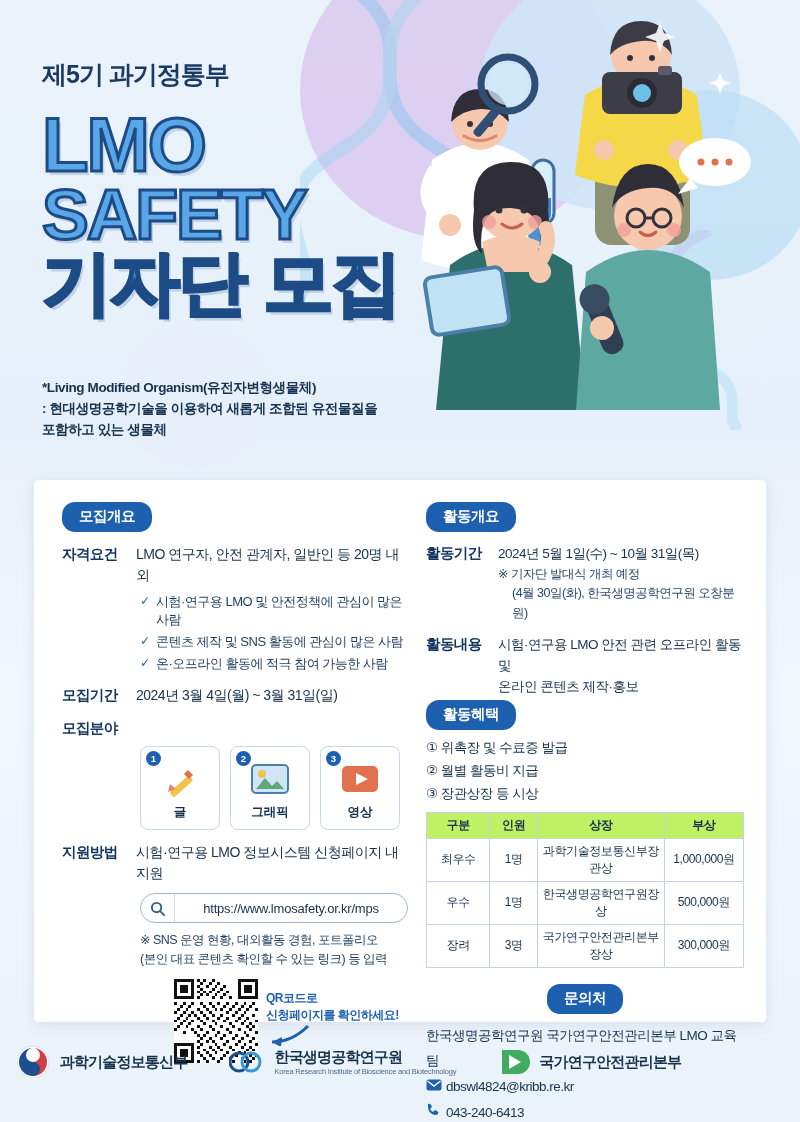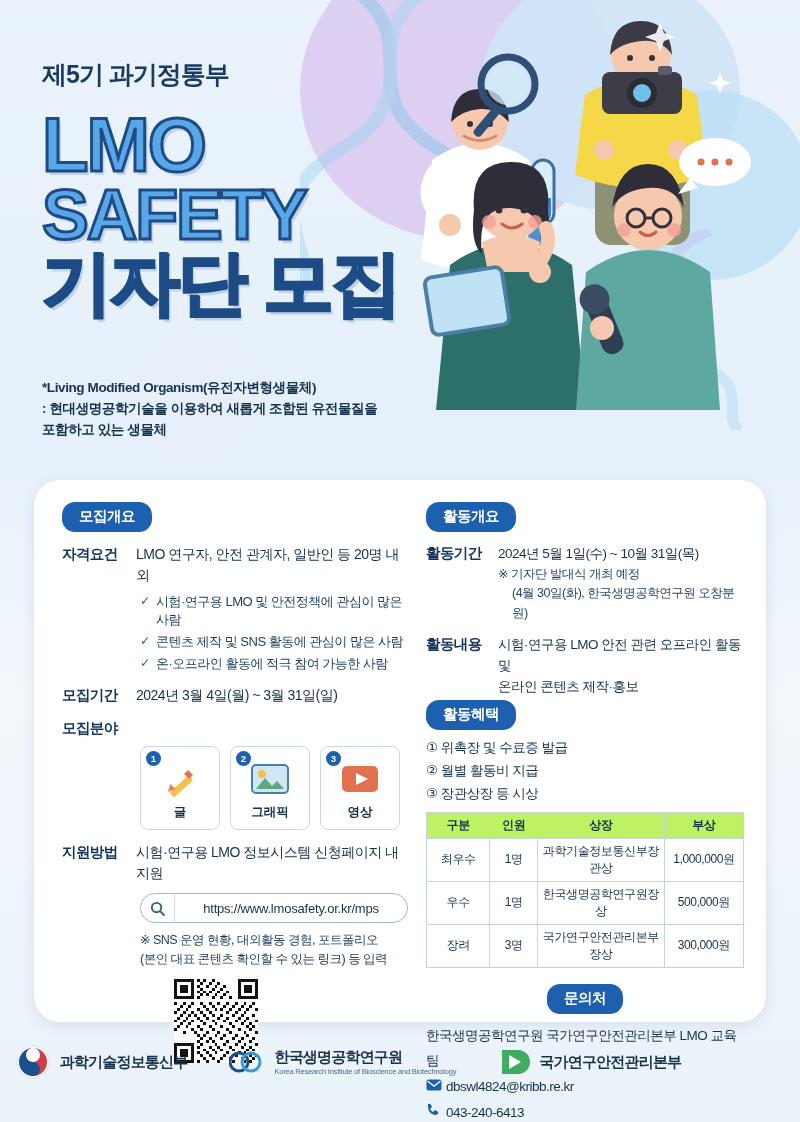--- a/index.html
+++ b/index.html
@@ -41,21 +41,21 @@
   .ln1 { font-size: 76px; }
   .ln2 { font-size: 70px; }
   .ln3 { font-size: 70px; }
 
   .note { position: absolute; left: 42px; top: 378px; width: 360px;
           font-size: 13.5px; color: #16324f; line-height: 1.55; font-weight: 600; letter-spacing: -0.4px;}
 
   
   .card {
     position: absolute; left: 34px; top: 480px; width: 732px; height: 542px;
-    background: #ffffff; border-radius: 26px; box-shadow: 0 3px 14px rgba(30,60,100,.10);
+    background: #ffffff; border-radius: 4px; box-shadow: 0 3px 14px rgba(30,60,100,.10);
   }
   .col-left { position: absolute; left: 28px; top: 22px; width: 348px; }
   .col-right { position: absolute; left: 392px; top: 22px; width: 318px; }
 
   .pill {
     display: inline-block; background: #1d60b0; color: #fff;
     font-size: 14.5px; font-weight: bold; letter-spacing: -0.5px;
     border-radius: 13px; padding: 5px 17px 6px;
   }
 
@@ -523,20 +523,28 @@
               <rect x="23" y="27" width="1" height="1"></rect>
               <rect x="27" y="27" width="1" height="1"></rect>
             <rect x="8" y="28" width="1" height="1"></rect>
               <rect x="11" y="28" width="1" height="1"></rect>
               <rect x="15" y="28" width="1" height="1"></rect>
               <rect x="20" y="28" width="1" height="1"></rect>
               <rect x="24" y="28" width="1" height="1"></rect>
               <rect x="26" y="28" width="1" height="1"></rect>
           </g>
         </svg>
+        <div class="qrtxt">
+          <div>QR코드로</div>
+          <div>신청페이지를 확인하세요!</div>
+          <svg width="46" height="22" viewBox="0 0 46 22">
+            <path d="M42 2 C30 14, 18 18, 6 18" stroke="#1d60b0" stroke-width="3" fill="none"></path>
+            <path d="M6 18 l10 -5 l-1 10z" fill="#1d60b0"></path>
+          </svg>
+        </div>
       </div>
     </div>
 
     <div class="col-right">
       <span class="pill">활동개요</span>
 
       <div class="rrow">
         <div class="rlbl">활동기간</div>
         <div class="rval">
           <div>2024년 5월 1일(수) ~ 10월 31일(목)</div>

